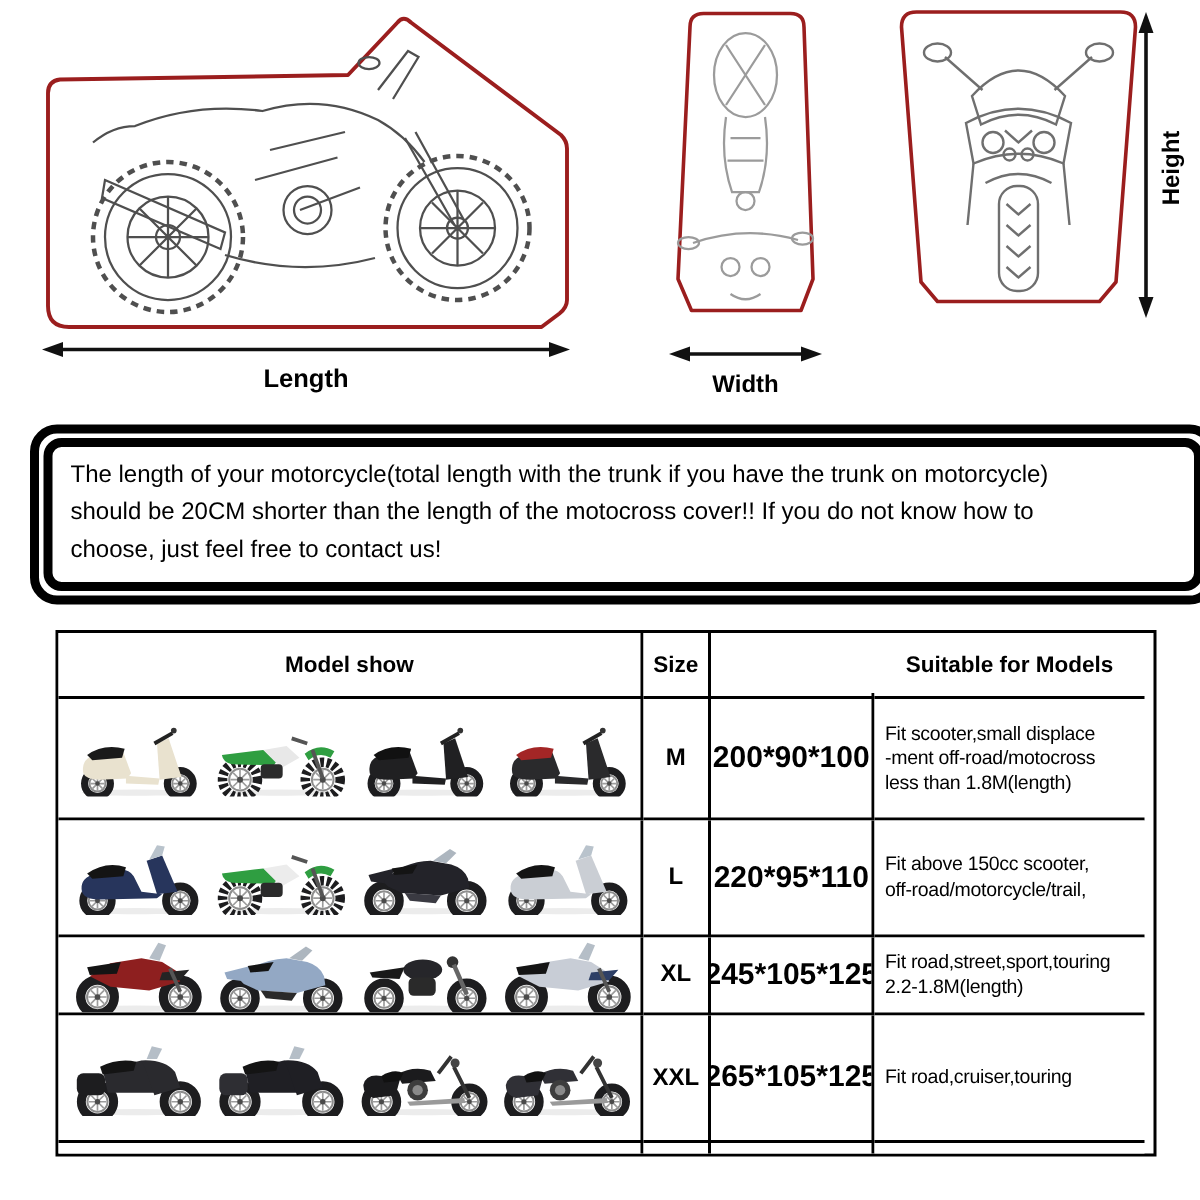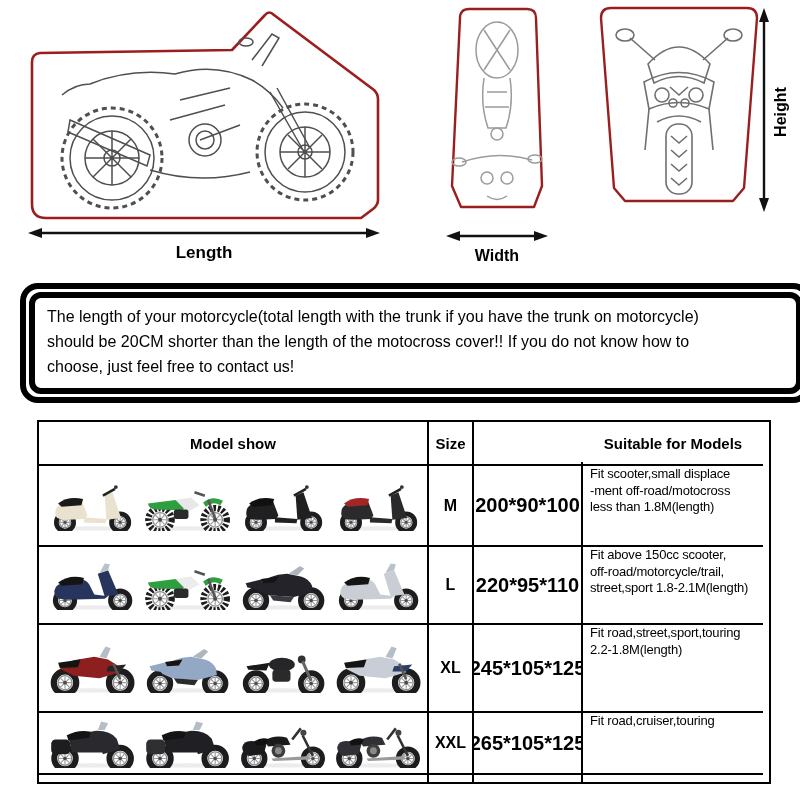--- a/index.html
+++ b/index.html
@@ -18,27 +18,27 @@
   .sizetable{position:absolute;left:37px;top:420px;width:734px;box-sizing:border-box;
              border:2px solid #000;background:#fff;}
   .tr{display:grid;grid-template-columns:390px 45px 109px 180px;}
   .td{border-right:2px solid #000;border-bottom:2px solid #000;box-sizing:border-box;
       overflow:hidden;background:#fff;}
   .td.last{border-right:none;}
   .thead{height:44px;}
   .thead .td{display:flex;flex-direction:column;align-items:center;justify-content:center;
              font-weight:bold;font-size:15px;}
   .thead .meas-h{font-size:13.5px;line-height:1.15;margin-top:40px;}
-  .r1{height:81px}.r2{height:78px}.r3{height:88px}.r4{height:62px}
+  .r1{height:81px}.r2{height:78px}.r3{height:52px}.r4{height:85px}
   .sliver{height:7px}
   .sliver .td{border-bottom:none;}
   .bikes-cell{display:flex;align-items:center;justify-content:space-evenly;padding:0 2px;}
   .size-cell{display:flex;align-items:center;justify-content:center;font-weight:bold;font-size:16px;}
   .meas-cell{display:flex;align-items:center;justify-content:center;font-weight:bold;font-size:20px;}
-  .suit-cell{display:flex;flex-direction:column;
+  .suit-cell{display:flex;flex-direction:column;justify-content:center;
              padding:0 3px 0 7px;font-size:13px;line-height:1.28;letter-spacing:-0.2px;}
   .suit-cell span{display:block;}
   .bike svg{display:block;}
 </style>
 </head>
 <body>
 
 <div class="stage">
 
   <svg class="diagrams" width="800" height="272" viewBox="0 0 800 272">
@@ -301,21 +301,20 @@
               <path d="M64 15 70 4 76 5 74 12Z" fill="#b9c3cc"></path>
               <path d="M16 26Q30 16 46 21L44 28 20 30Z" fill="#141414"></path>
             </svg>
           </span>
         </div>
       <div class="td size-cell">L</div>
       <div class="td meas-cell">220*95*110</div>
       <div class="td last suit-cell">
         <span>Fit above 150cc scooter,</span>
         <span>off-road/motorcycle/trail,</span>
-        <span>street,sport 1.8-2.1M(length)</span>
       </div>
     </div>
 
     <div class="tr r3">
       <div class="td bikes-cell">
           <span class="bike">
             <svg viewBox="0 0 106 58" width="92" height="50">
               <ellipse cx="54" cy="55" rx="42" ry="2.5" fill="#ececec"></ellipse>
               <circle cx="24" cy="46" r="13" fill="none" stroke="#1d1d1f" stroke-width="7.2"></circle>
               <circle cx="24" cy="46" r="8.1" fill="#fff" stroke="#8e8e8e" stroke-width="1.5"></circle>

